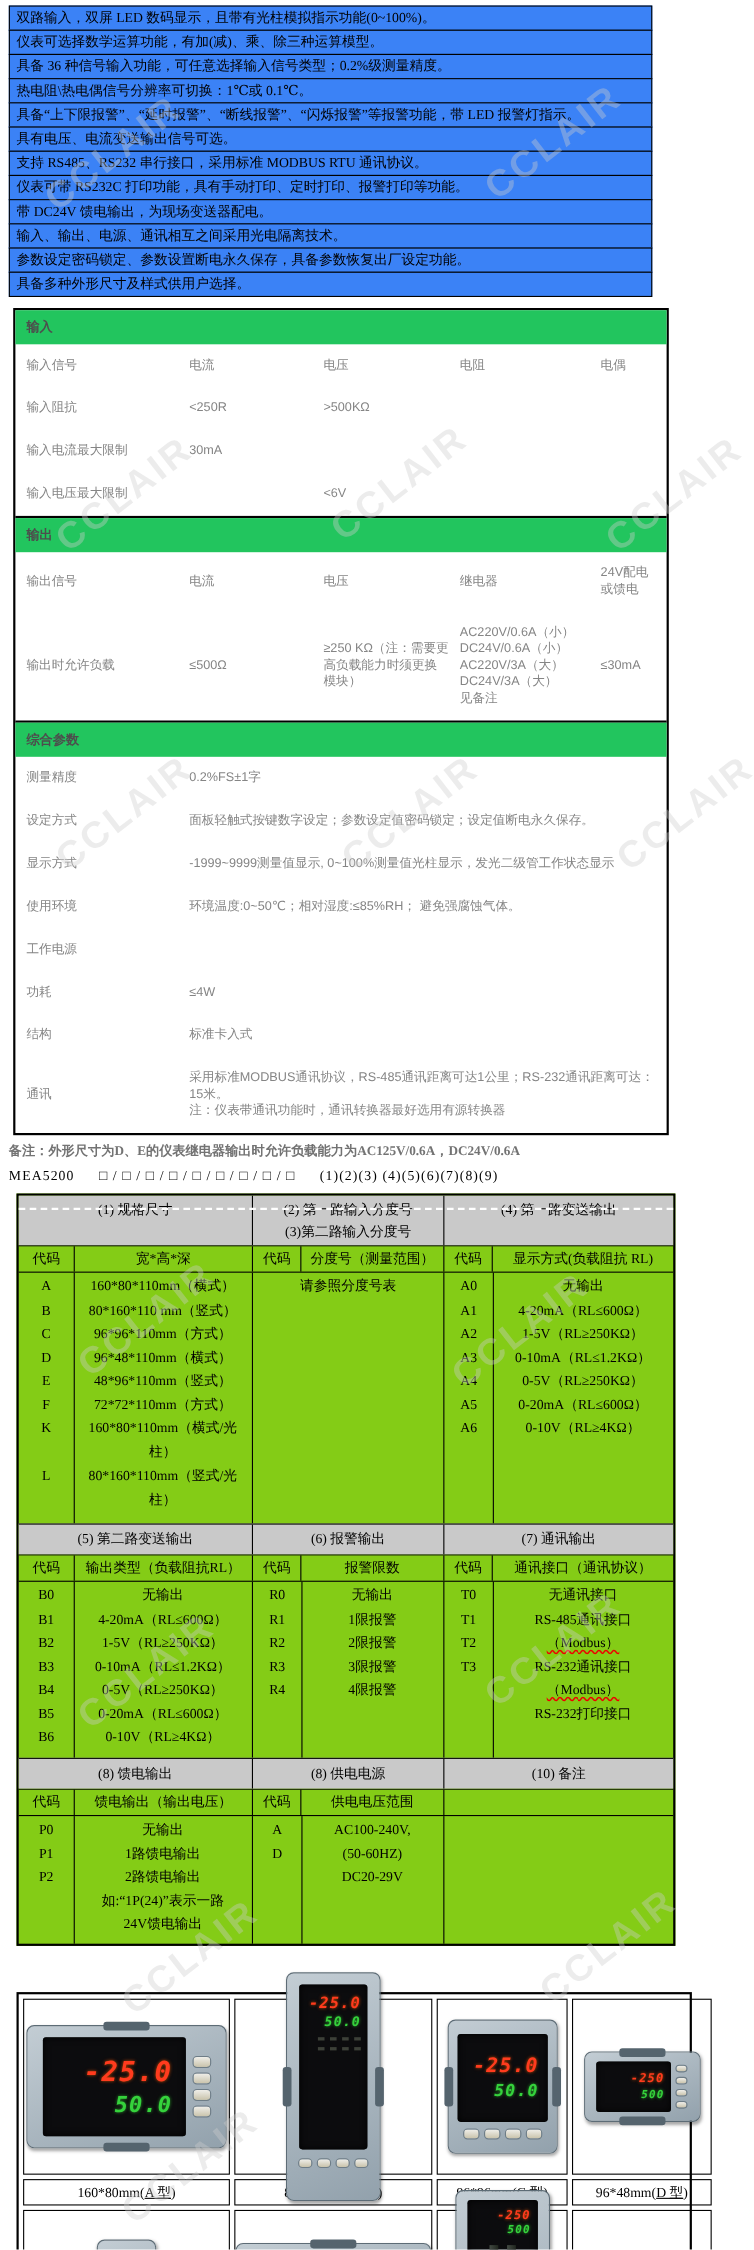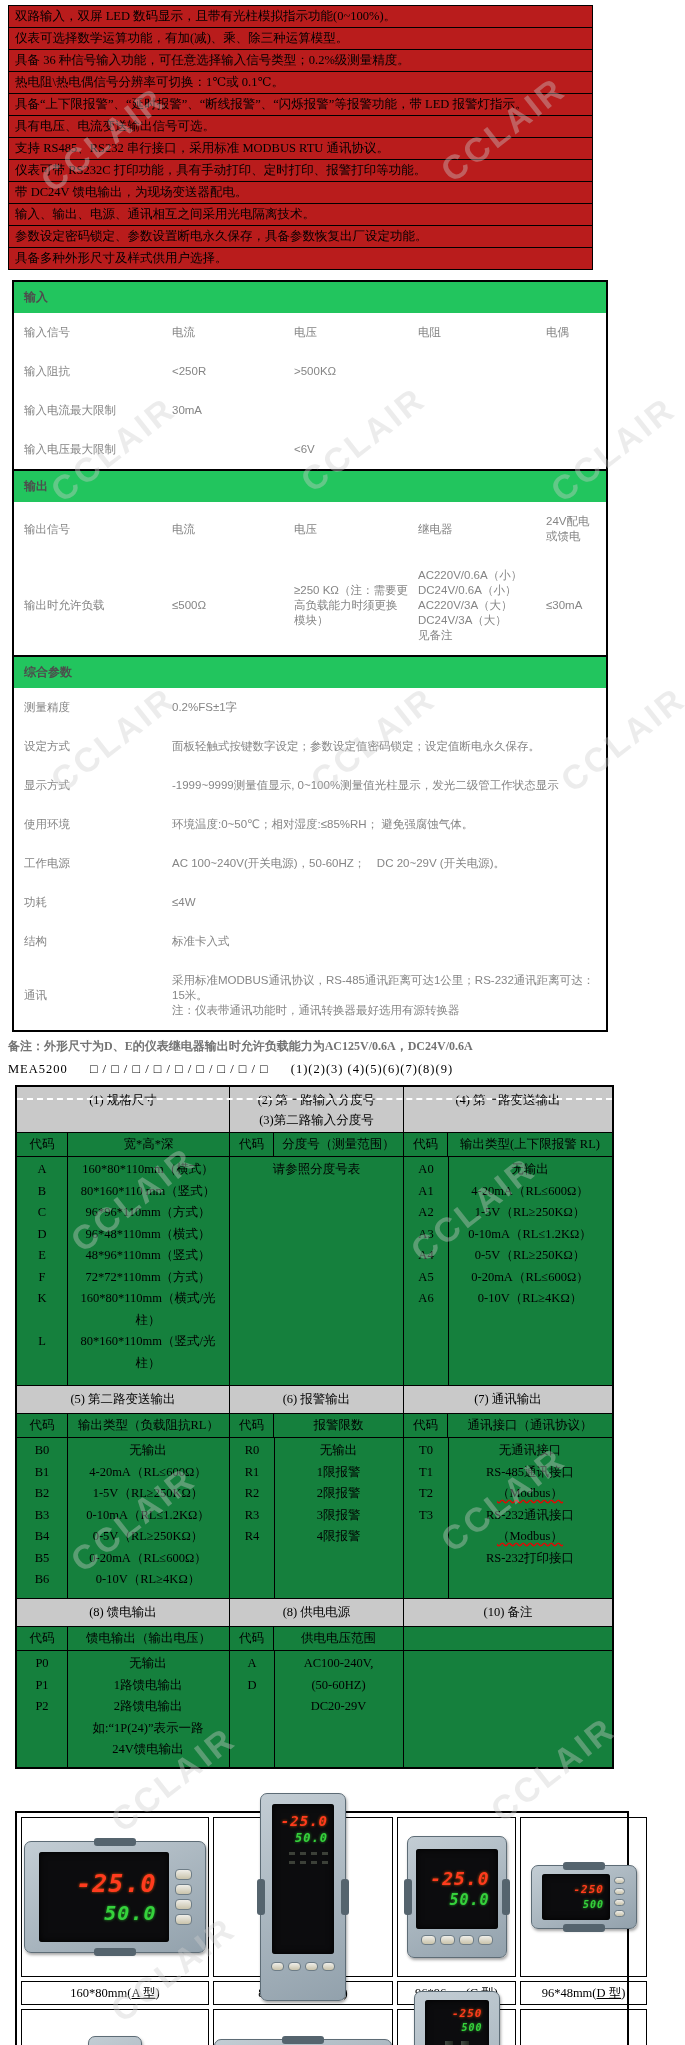--- a/index.html
+++ b/index.html
@@ -7,41 +7,41 @@
        font-family:"Liberation Serif","DejaVu Serif",serif;color:#000;}
 
   
   .wm{position:absolute;font:bold 34px "Liberation Sans",sans-serif;
       color:rgba(205,205,205,.38);letter-spacing:3px;transform:rotate(-38deg);
       pointer-events:none;z-index:9;white-space:nowrap;}
 
   
   .features{margin:6px 0 0 8px;width:585px;}
   .feature{border:1px solid #000;margin-top:-1px;padding:2px 6px 3px 6px;
-           font-size:12.5px;line-height:16px;background:#b91c1c;}
+           font-size:12.5px;line-height:16px;background:#3b82f6;}
 
   
   .specs{margin:10px 0 0 12px;width:592px;border:2px solid #000;background:#fff;
          font-family:"Liberation Sans","DejaVu Sans",sans-serif;color:#858585;font-size:11.5px;}
   .spec-sec + .spec-sec{border-top:2px solid #000;}
   .spec-head{background:#22c55e;color:#4d4d4d;font-weight:bold;font-size:12px;
              padding:7px 10px;}
   .srow{display:grid;padding:12px 0 12px 10px;align-items:center;}
   .s5{grid-template-columns:148px 122px 124px 128px 1fr;}
   .s2{grid-template-columns:148px 1fr;}
   .sval{white-space:pre-line;padding-right:10px;line-height:15px;}
   .slabel{line-height:15px;}
 
   
   .rednote{margin:6px 0 0 8px;color:#737373;font-weight:bold;font-size:12px;}
   .model-line{margin:7px 0 0 8px;font-size:12.5px;letter-spacing:1px;}
   .model-line .mi{margin-left:18px;}
 
   
-  .sel-table{margin:8px 0 0 15px;width:595px;border:2px solid #000;font-size:12.5px;background:#15803d;}
+  .sel-table{margin:8px 0 0 15px;width:595px;border:2px solid #000;font-size:12.5px;background:#84cc16;}
   .trow{display:grid;grid-template-columns:50px 162px 44px 130px 44px 165px;}
   .trow + .trow{border-top:1px solid #000;}
   .trow > *{border-left:1px solid #000;min-height:22px;}
   .trow > *:first-child{border-left:none;}
   .c12{grid-column:1/3;} .c34{grid-column:3/5;} .c56{grid-column:5/7;}
   .thead{background:#c9c9c9;text-align:center;position:relative;}
   .thead .hcell{padding:3px 0 2px 0;line-height:20px;}
   .thead .two{display:flex;flex-direction:column;align-items:center;}
   .thead1 .dash{position:absolute;left:0;right:0;top:11px;border-top:2px dashed #fff;
                 grid-column:1/-1;border-left:none;min-height:0;pointer-events:none;}
@@ -219,21 +219,20 @@
     <div class="srow s2">
       <div class="slabel">显示方式</div>
       <div class="sval">-1999~9999测量值显示, 0~100%测量值光柱显示，发光二级管工作状态显示</div>
     </div>
     <div class="srow s2">
       <div class="slabel">使用环境</div>
       <div class="sval">环境温度:0~50℃；相对湿度:≤85%RH； 避免强腐蚀气体。</div>
     </div>
     <div class="srow s2">
       <div class="slabel">工作电源</div>
-      <div class="sval">AC 100~240V(开关电源)，50-60HZ；　DC 20~29V (开关电源)。</div>
     </div>
     <div class="srow s2">
       <div class="slabel">功耗</div>
       <div class="sval">≤4W</div>
     </div>
     <div class="srow s2">
       <div class="slabel">结构</div>
       <div class="sval">标准卡入式</div>
     </div>
     <div class="srow s2">
@@ -260,21 +259,21 @@
     </div>
     <div class="hcell c56">(4) 第一路变送输出</div>
     <i class="dash"></i>
   </div>
   <div class="trow cols">
     <div>代码</div>
     <div>宽*高*深</div>
     <div>代码</div>
     <div>分度号（测量范围）</div>
     <div>代码</div>
-    <div>输出类型(上下限报警 RL)</div>
+    <div>显示方式(负载阻抗 RL)</div>
   </div>
   <div class="trow tbody b1">
     <div class="pair c12" style="--cw:50px">
       <div class="prow">
           <span class="pcode">A</span>
           <span class="pval">160*80*110mm（横式）</span>
         </div>
       <div class="prow">
           <span class="pcode">B</span>
           <span class="pval">80*160*110 mm（竖式）</span>

